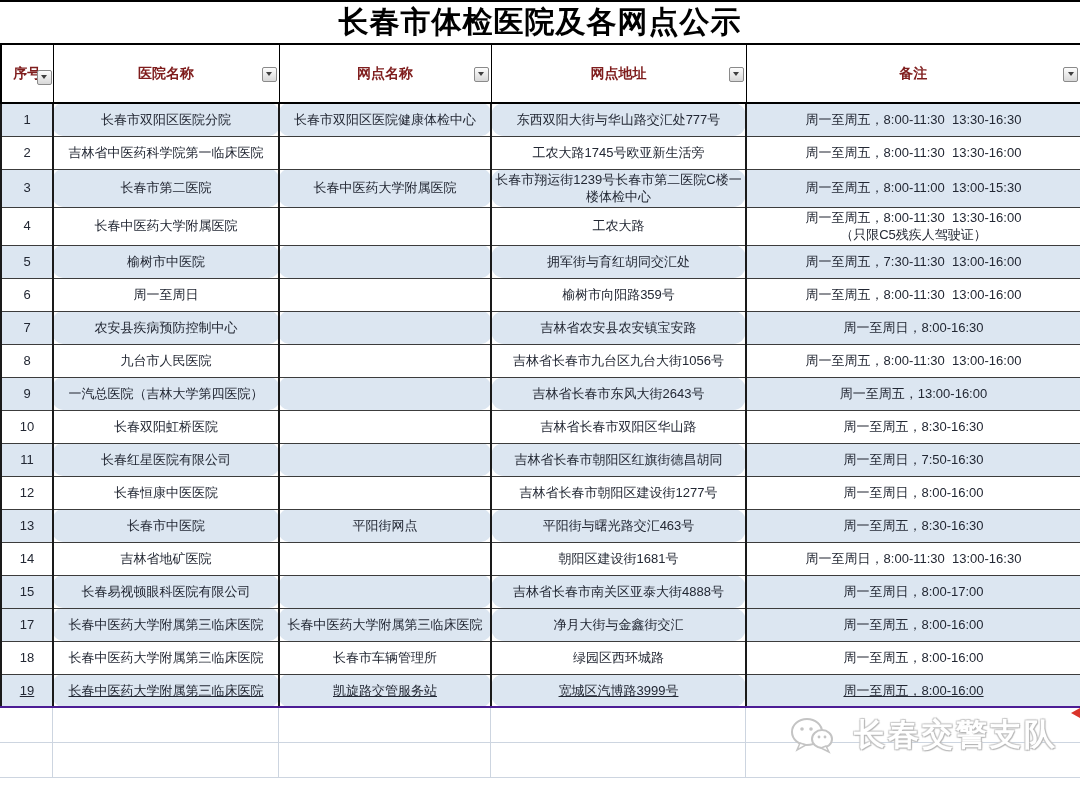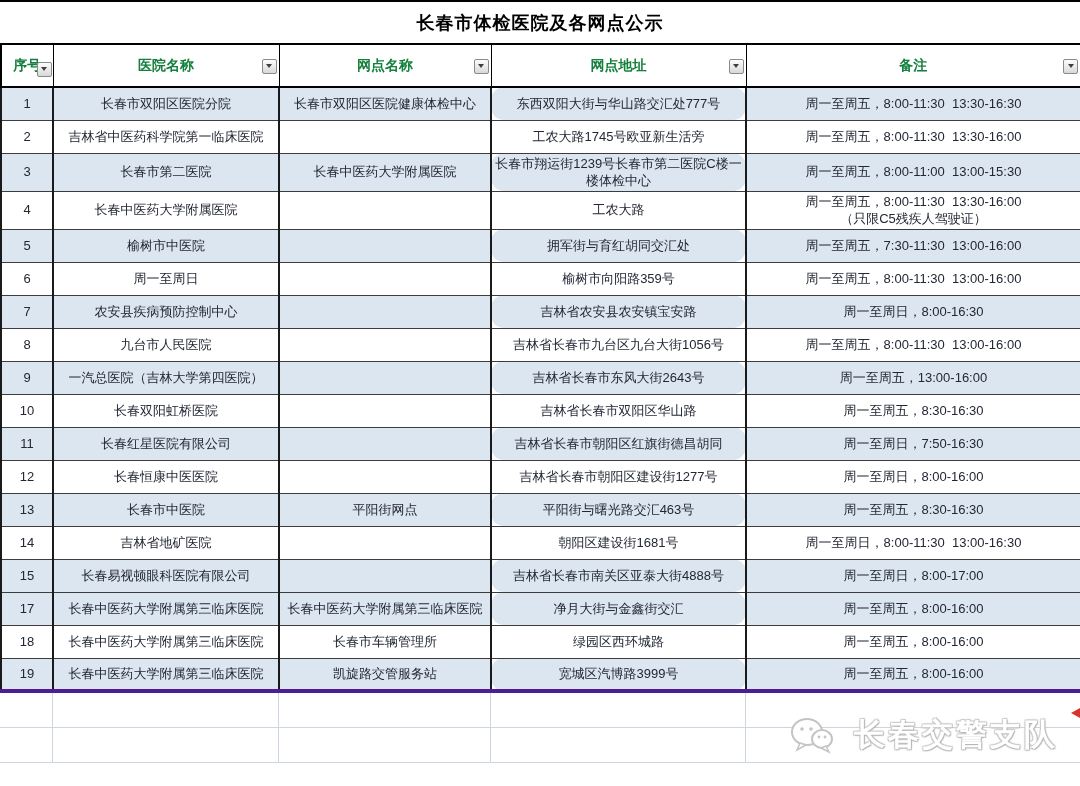--- a/index.html
+++ b/index.html
@@ -12,62 +12,62 @@
     width:1080px;height:786px;
     background:#fff;
     overflow:hidden;
     border-top:2px solid #000;
     box-sizing:border-box;
   }
   .title-row{
     height:41px;
     display:flex;align-items:center;justify-content:center;
     font-family:"Liberation Serif","DejaVu Serif",serif;
-    font-size:18px;font-weight:bold;color:#000;
+    font-size:30px;font-weight:bold;color:#000;
     letter-spacing:1px;
   }
   table.main{
     width:1080px;table-layout:fixed;border-collapse:collapse;
   }
   table.main col.c-no{width:52px;}
   table.main col.c-hospital{width:226px;}
   table.main col.c-branch{width:212px;}
   table.main col.c-address{width:255px;}
   table.main col.c-remark{width:335px;}
 
   table.main th{
     height:25px;
     border:2px solid #000;
     border-left-width:1px;border-right-width:1px;
     background:#fff;
-    font-size:14px;font-weight:bold;color:#15803d;
+    font-size:14px;font-weight:bold;color:#7f1d1d;
     position:relative;
-    padding:8px 2px;
+    padding:16px 2px;
     text-align:center;
   }
   table.main th:first-child{border-left-width:2px;}
   table.main th:last-child{border-right-width:2px;}
 
   table.main td{
     border-left:2px solid #1a1a1a;
     border-right:2px solid #1a1a1a;
     border-top:1px solid #3c3c3c;
     border-bottom:1px solid #3c3c3c;
     font-size:13px;color:#222733;
     text-align:center;vertical-align:middle;
     padding:1px 3px;
     overflow:hidden;
     line-height:1.35;
   }
   table.main tbody tr{height:33px;}
-  table.main tbody tr:last-child td{border-bottom:4px solid #4c1d95;}
+  table.main tbody tr:last-child td{border-bottom:2px solid #4c1d95;text-decoration:underline;}
   tr.odd{background:#dce6f1;}
   tr.even{background:#ffffff;}
   td.no{font-size:12px;}
-  td.hospital,td.branch{white-space:nowrap;}
+  td.hospital,td.branch{white-space:nowrap;border-radius:10px;}
   td.address{white-space:normal;border-radius:13px;}
   td.remark div{white-space:pre-wrap;}
 
   
   .filter-btn{
     position:absolute;right:2px;top:50%;
     width:15px;height:15px;margin-top:-7px;
     background:linear-gradient(#fdfdfd,#d8d8d8);
     border:1px solid #8a8a8a;border-radius:2px;
     display:flex;align-items:center;justify-content:center;

